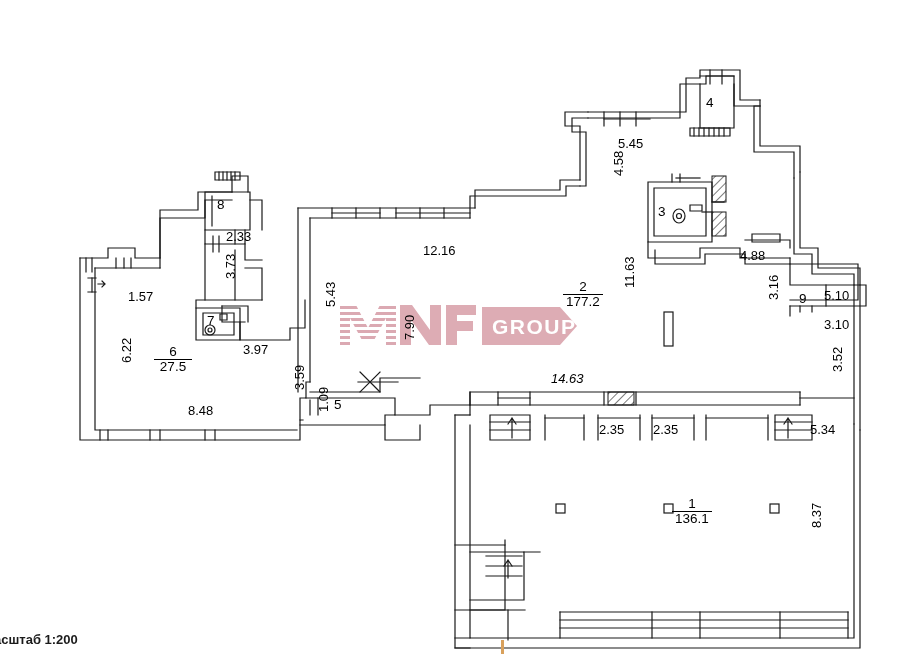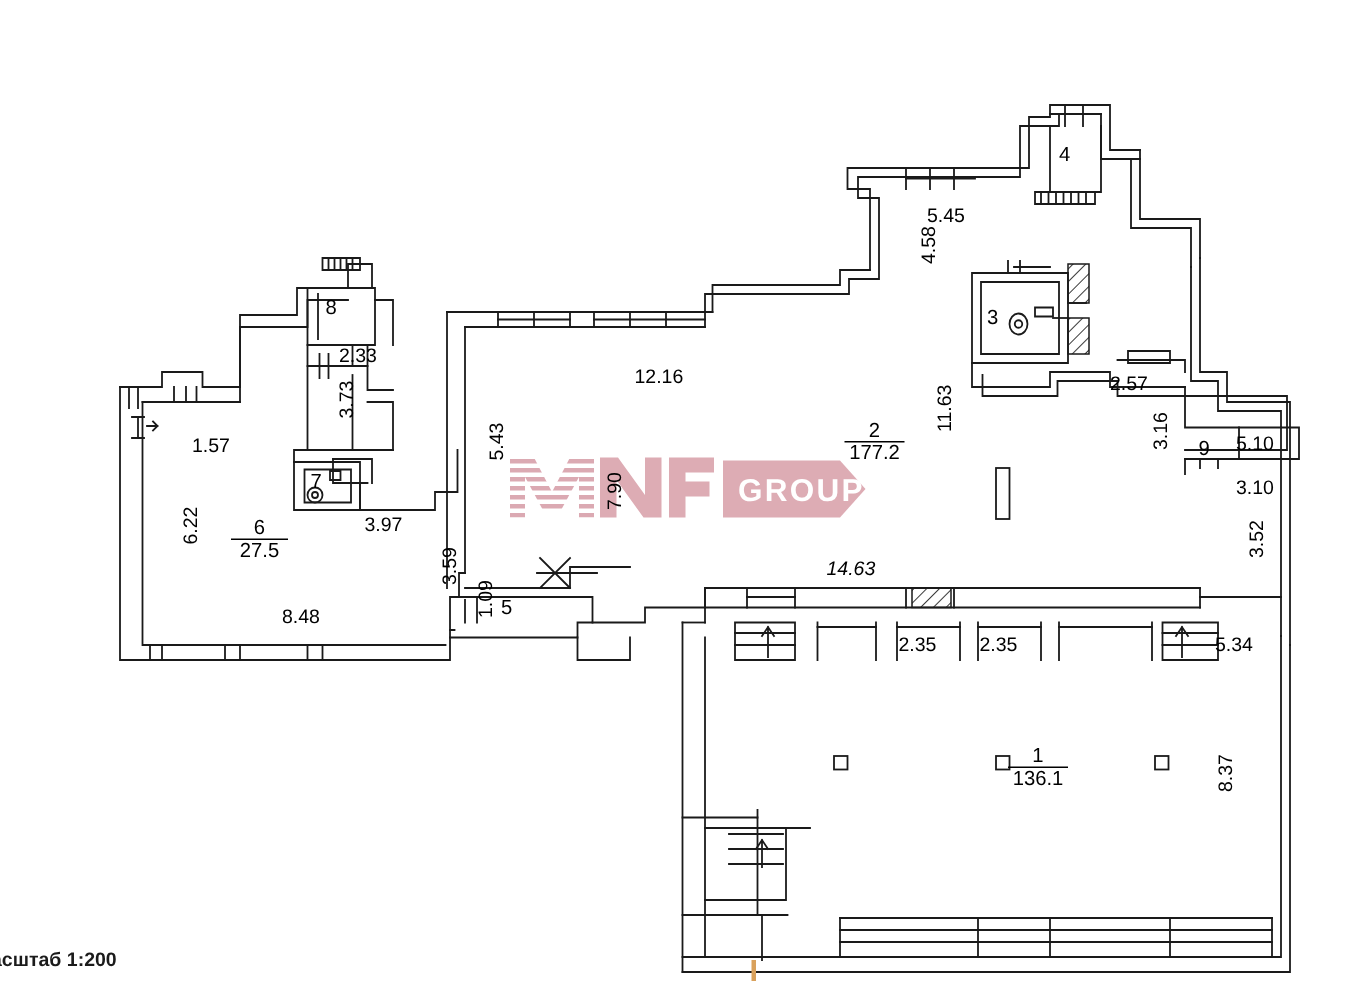--- a/index.html
+++ b/index.html
@@ -234,21 +234,21 @@
 
     <g>
       <rect x="712" y="176" width="14" height="26" fill="url(#hatch)" stroke="#1a1a1a" stroke-width="1"></rect>
       <rect x="712" y="212" width="14" height="24" fill="url(#hatch)" stroke="#1a1a1a" stroke-width="1"></rect>
       <rect x="608" y="392" width="26" height="13" fill="url(#hatch)" stroke="#1a1a1a" stroke-width="1"></rect>
     </g>
   </svg>
 
   <div class="dim" style="left:618px;top:137px;">5.45</div>
   <div class="dim" style="left:423px;top:244px;">12.16</div>
-  <div class="dim" style="left:740px;top:249px;">2.57</div>
+  <div class="dim" style="left:740px;top:249px;">4.88</div>
   <div class="dim" style="left:824px;top:289px;">5.10</div>
   <div class="dim" style="left:824px;top:318px;">3.10</div>
   <div class="dim" style="left:551px;top:372px;font-style:italic;">14.63</div>
   <div class="dim" style="left:810px;top:423px;">5.34</div>
   <div class="dim" style="left:599px;top:423px;">2.35</div>
   <div class="dim" style="left:653px;top:423px;">2.35</div>
   <div class="dim" style="left:186px;top:230px;margin-left:40px;">2.33</div>
   <div class="dim" style="left:128px;top:290px;">1.57</div>
   <div class="dim" style="left:188px;top:404px;">8.48</div>
   <div class="dim" style="left:243px;top:343px;text-align:right;">3.97</div>

